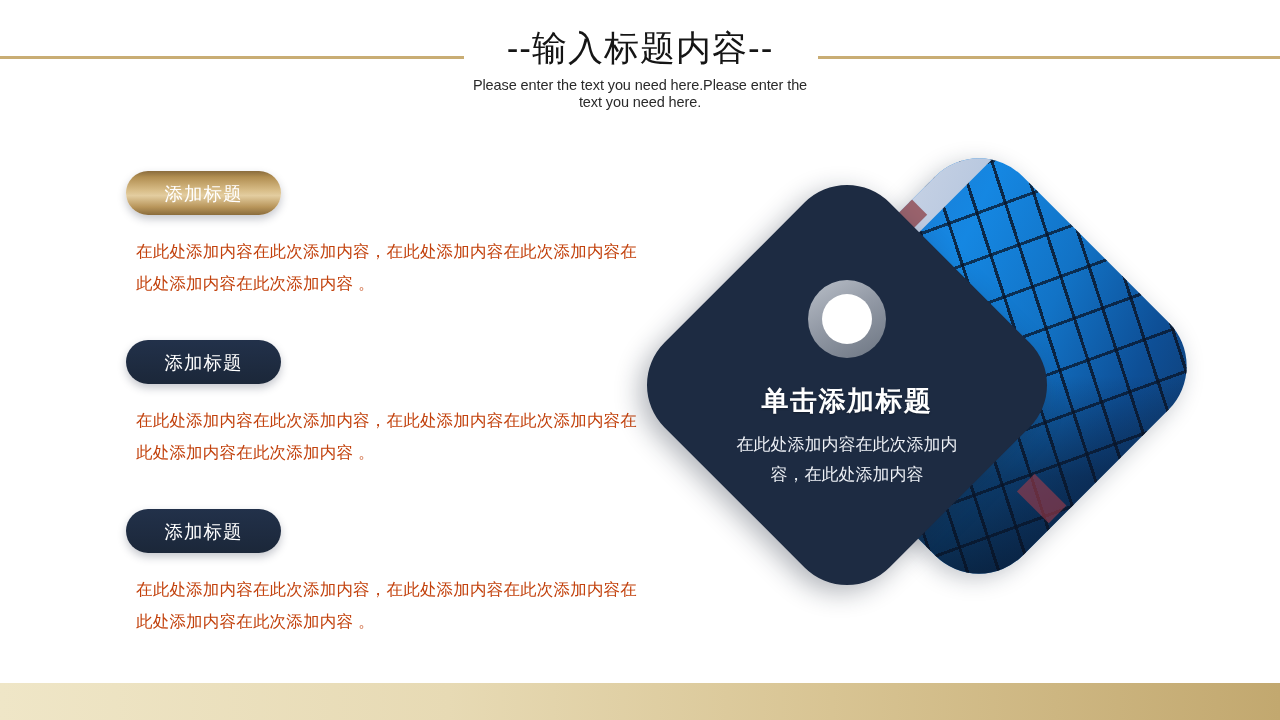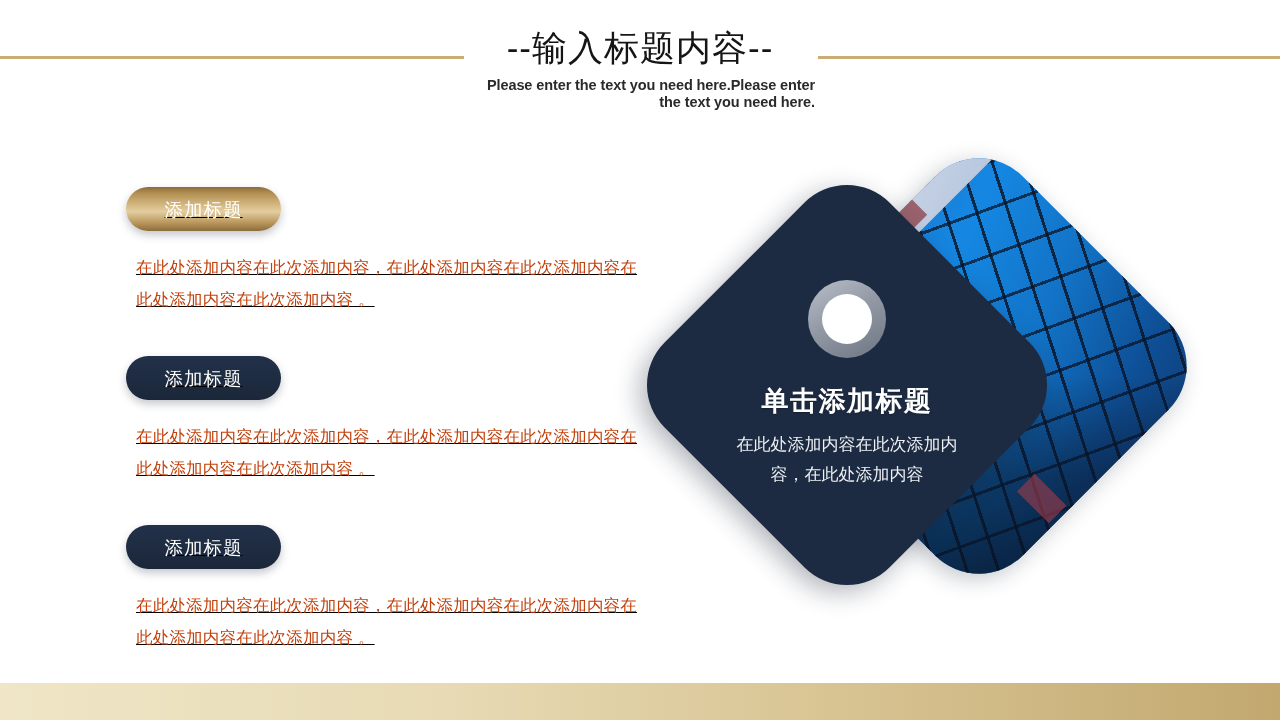--- a/index.html
+++ b/index.html
@@ -48,35 +48,33 @@
     font-weight: 400;
     color: #151515;
     letter-spacing: 1px;
     white-space: nowrap;
   }
   .slide-subtitle {
     margin-top: 7px;
     font-size: 14.5px;
     line-height: 17px;
     color: #2a2a2a;
-    font-weight: 700;
+    font-weight: 400;
     width: 350px;
     margin-left: auto;
     margin-right: auto;
     letter-spacing: -0.1px;
-    text-align: right;
   }
 
   
   .left-col {
     position: absolute;
     left: 126px;
-    top: 187px;
+    top: 171px;
     width: 530px;
-    text-decoration: underline;
   }
   .block { position: relative; }
   .block + .block { margin-top: 41px; }
 
   .pill {
     display: flex;
     align-items: center;
     justify-content: center;
     width: 155px;
     height: 44px;

